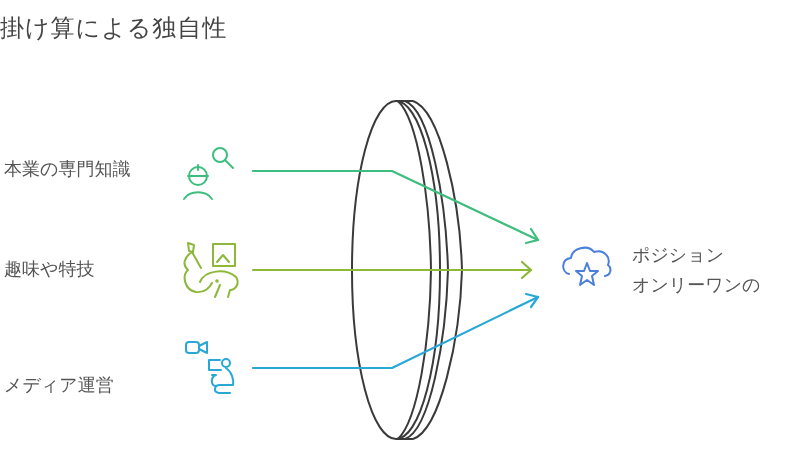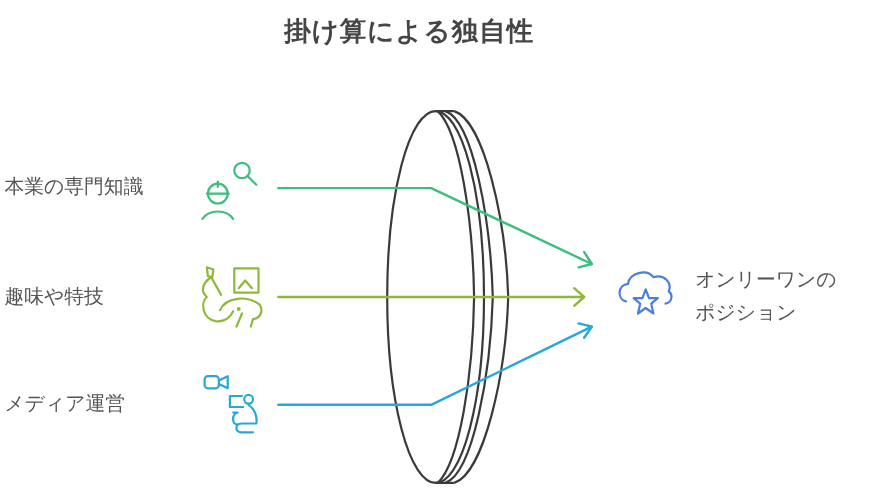--- a/index.html
+++ b/index.html
@@ -1,36 +1,36 @@
 <!DOCTYPE html>
 <html><head>
 <meta charset="utf-8">
 <style>
   html, body { margin: 0; padding: 0; background: #ffffff; }
   body { width: 800px; height: 450px; position: relative; overflow: hidden;
          font-family: "DejaVu Sans", "Liberation Sans", sans-serif; }
-  .title { position: absolute; left: 0; top: 12px; width: 744px; text-align: center;
-           font-size: 24px; font-weight: bold; color: #454545; letter-spacing: 1px; }
+  .title { position: absolute; left: 0; top: 12px; width: 744px; text-align: left;
+           font-size: 24px; font-weight: normal; color: #454545; letter-spacing: 1px; }
   .label { position: absolute; font-size: 18px; color: #555555; white-space: nowrap; }
   .label.right { text-align: left; }
   .out-label { position: absolute; left: 632px; top: 240px; font-size: 18px; color: #555555; line-height: 30px; }
   svg.diagram { position: absolute; left: 0; top: 0; }
 </style>
 </head>
 <body>
 
 <div class="title">掛け算による独自性</div>
 
 <div class="label right" style="left:4px; top:157px; width:162px;">本業の専門知識</div>
 <div class="label right" style="left:4px; top:257px; width:162px;">趣味や特技</div>
-<div class="label right" style="left:4px; top:355px; width:162px;">メディア運営</div>
+<div class="label right" style="left:4px; top:373px; width:162px;">メディア運営</div>
 
 <div class="out-label">
+  <div>ポジション</div>
   <div>オンリーワンの</div>
-  <div>ポジション</div>
 </div>
 
 <svg class="diagram" width="800" height="450" viewBox="0 0 800 450" xmlns="http://www.w3.org/2000/svg">
 
   <g fill="none" stroke="#3A3A3A" stroke-width="2">
 
     <path d="M413,101 C440,110 460,200 462,270 C460,340 440,430 413,439"></path>
 
     <path d="M405,101 C430,110 446,200 448,270 C446,340 430,430 405,439"></path>
 

